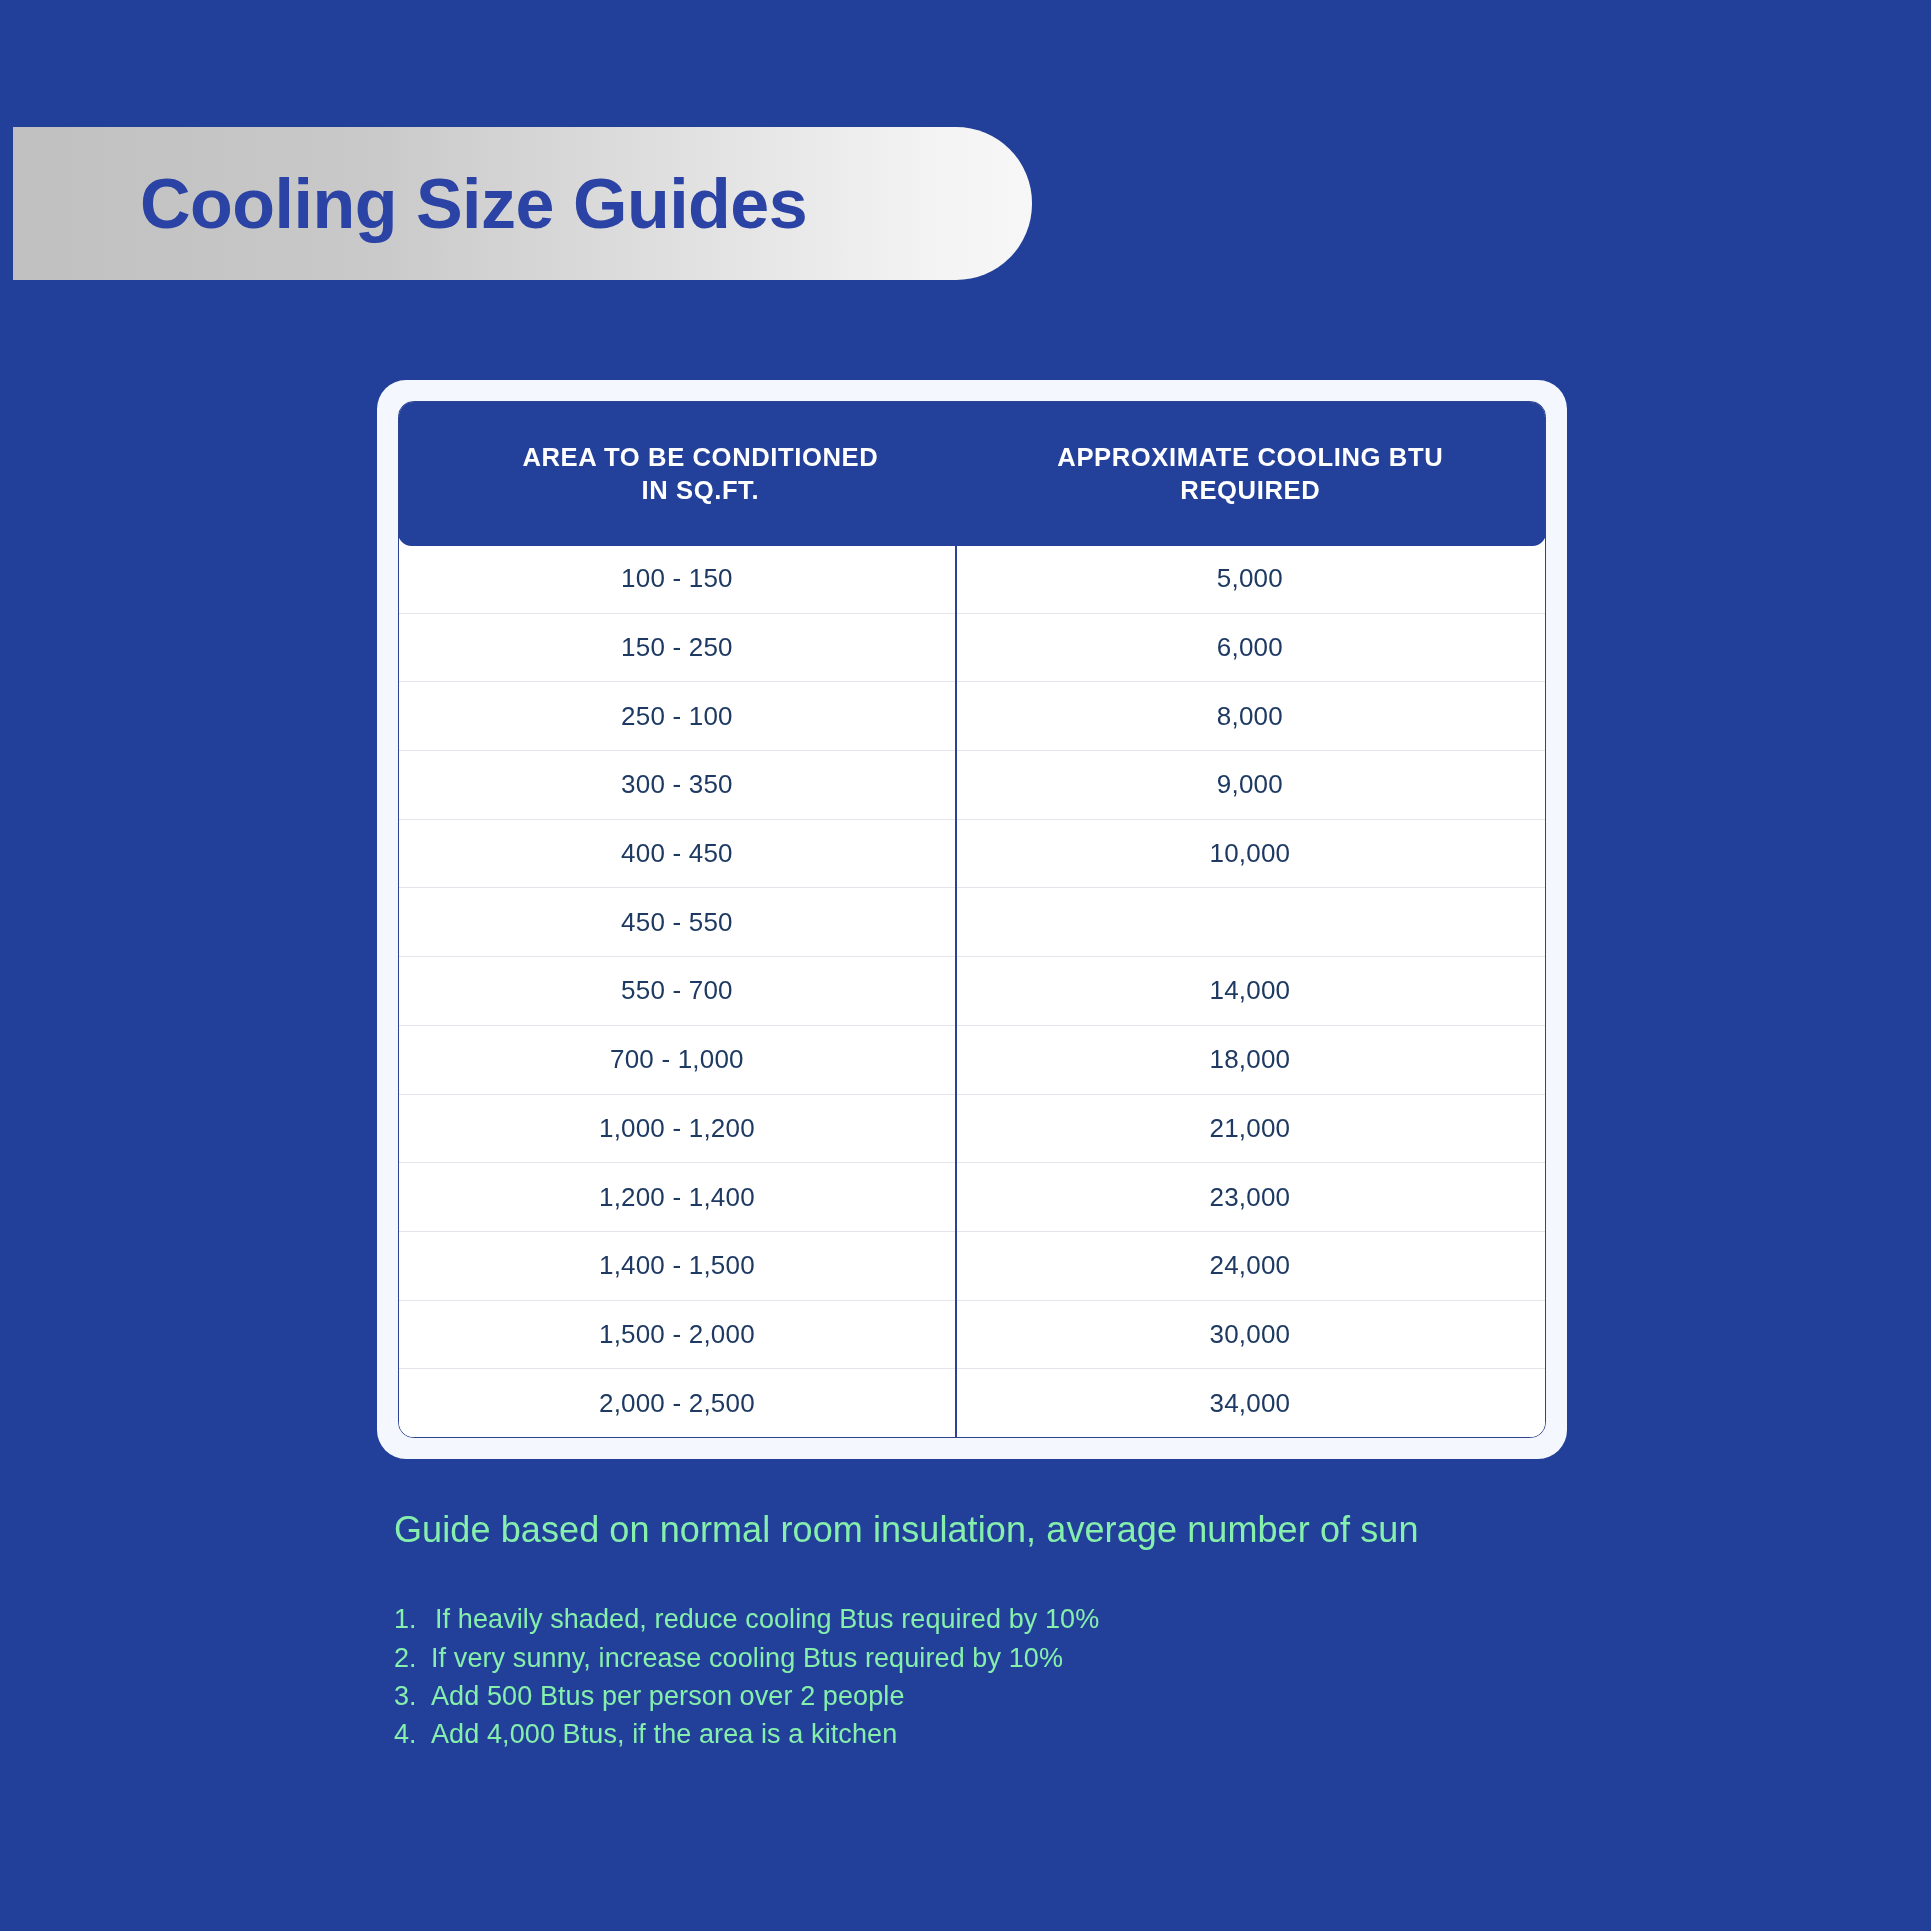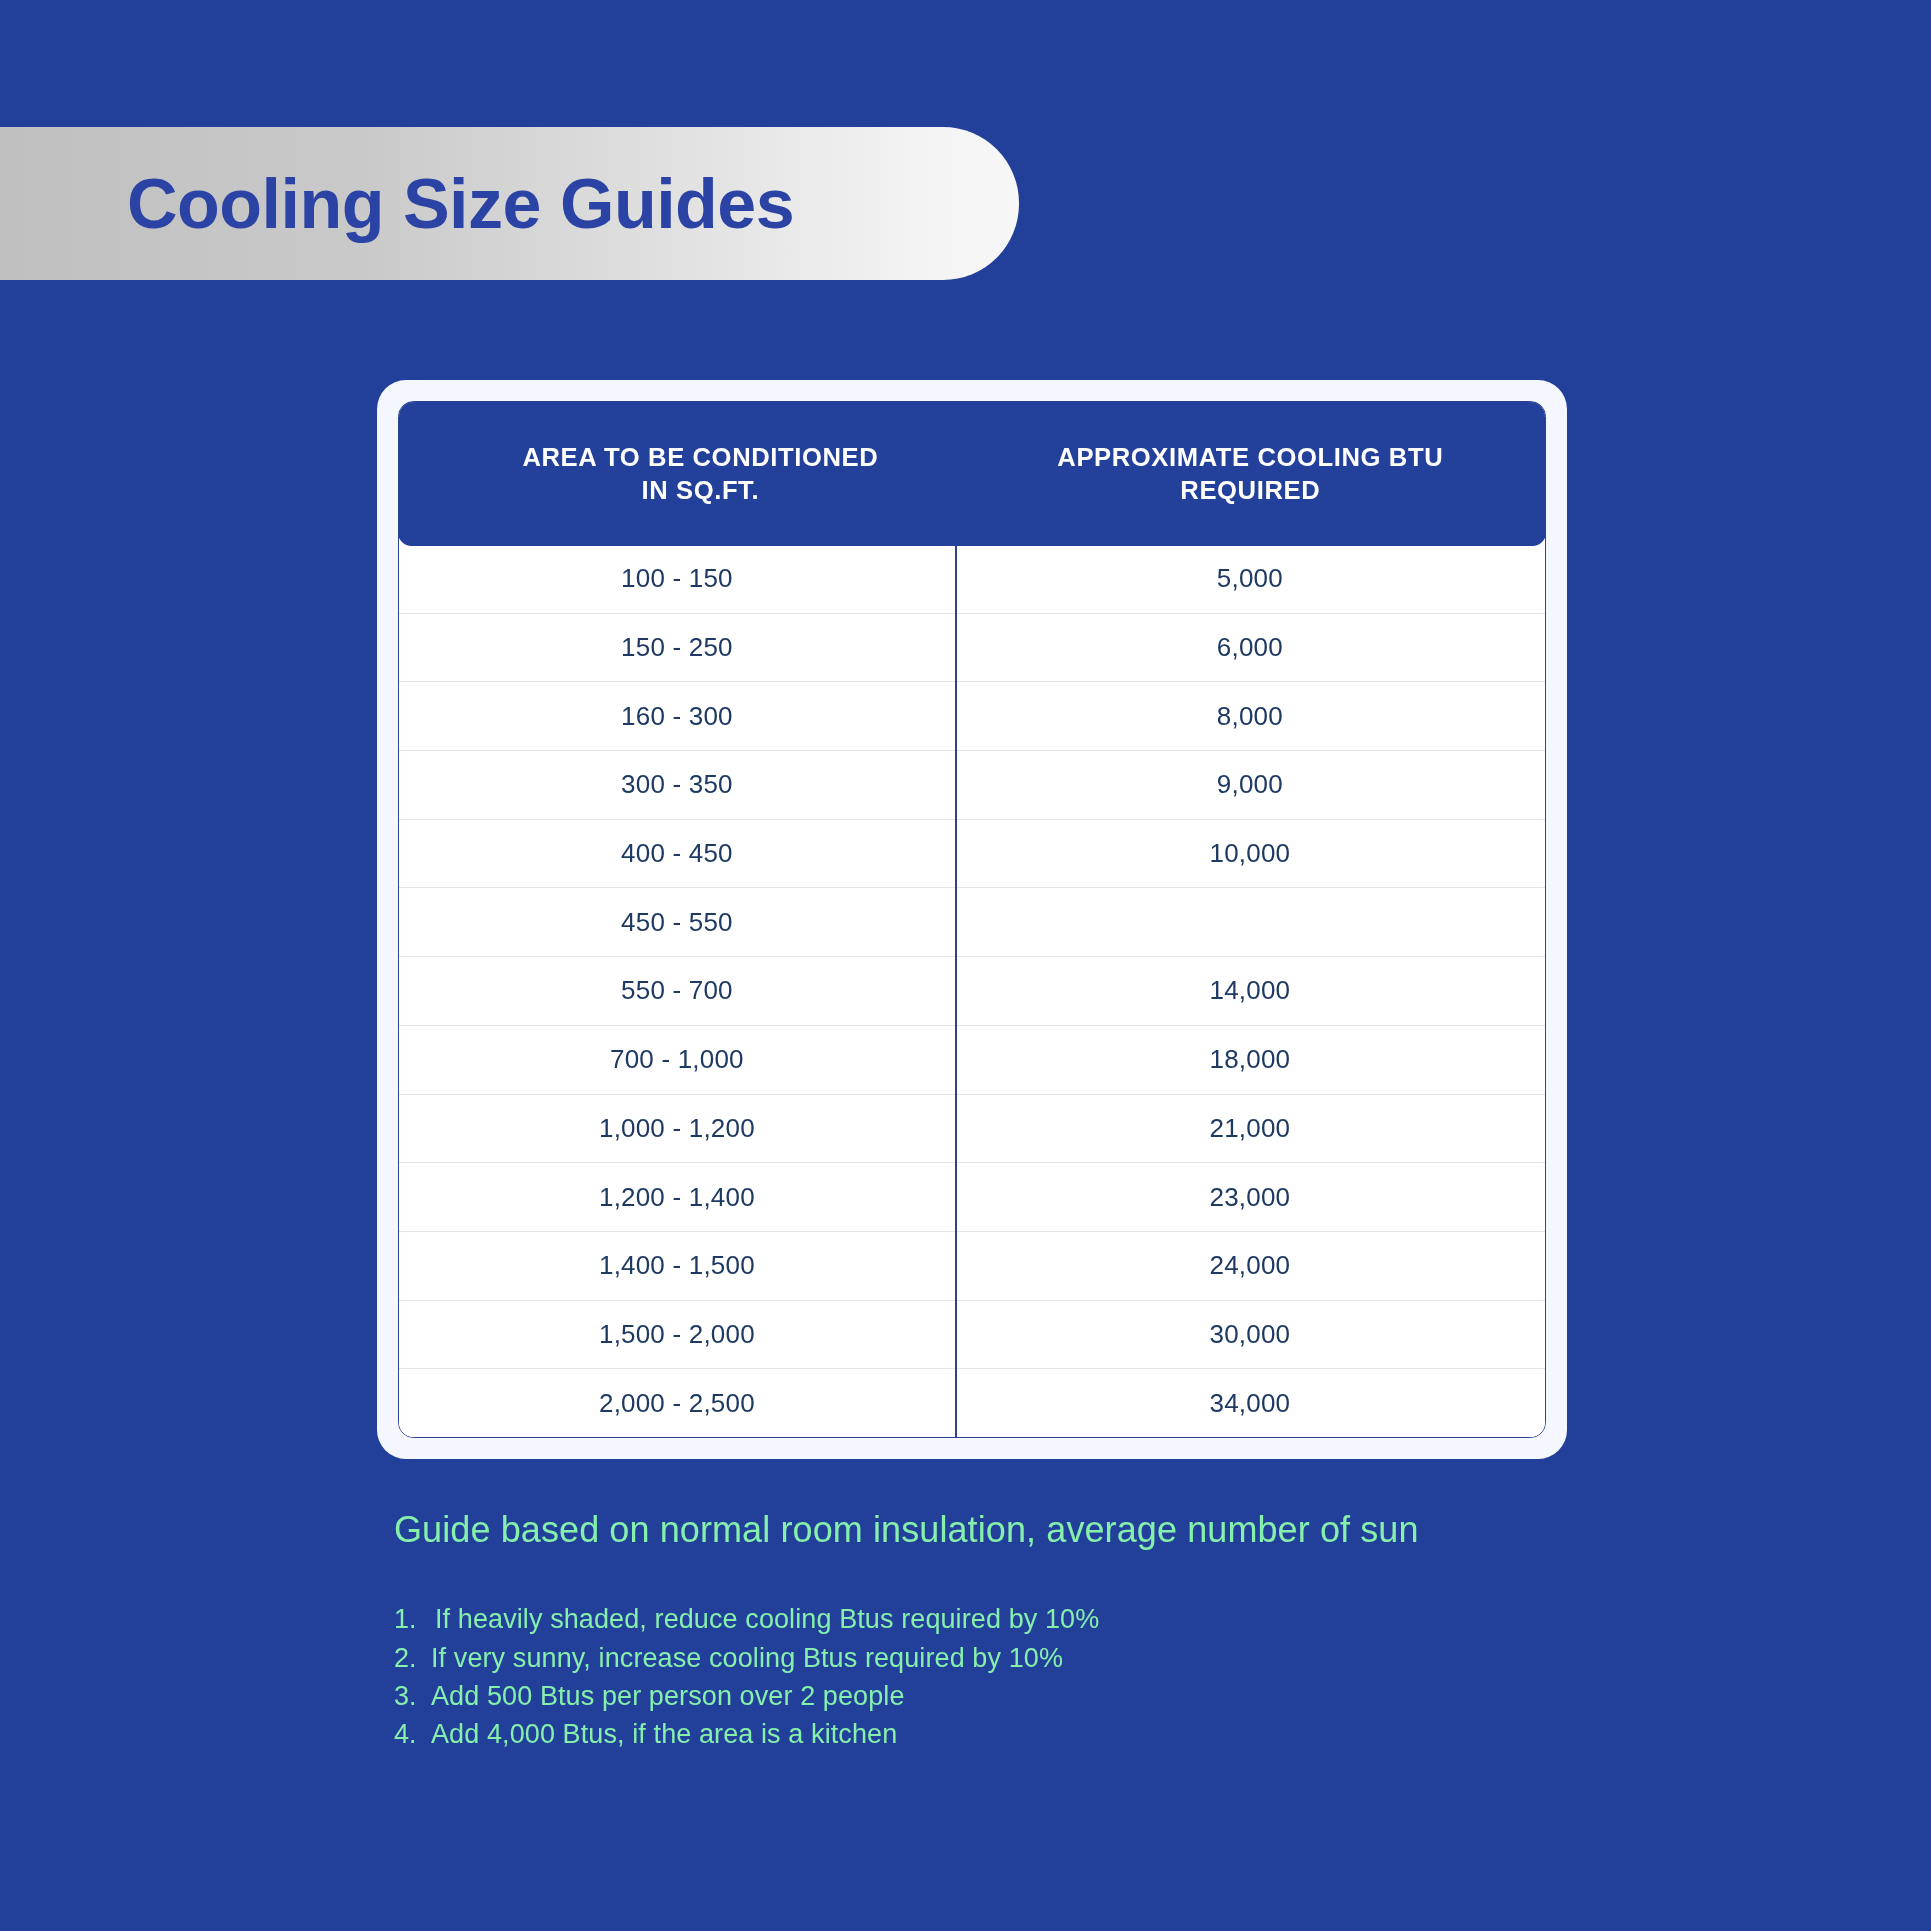--- a/index.html
+++ b/index.html
@@ -12,21 +12,21 @@
   body {
     background: #22409A;
     font-family: "Liberation Sans", sans-serif;
     position: relative;
     overflow: hidden;
   }
 
   
   .title-banner {
     position: absolute;
-    left: 0;
+    left: 13px;
     top: 127px;
     width: 1019px;
     height: 153px;
     background: linear-gradient(to right, #C0C0C0 0%, #C9C9C9 35%, #E2E2E2 68%, #F3F3F3 90%, #F7F7F7 100%);
     border-top-right-radius: 76px;
     border-bottom-right-radius: 76px;
     display: flex;
     align-items: center;
   }
 
@@ -190,21 +190,21 @@
       <div class="col-divider"></div>
     <div class="row">
           <div class="cell col-area">100 - 150</div>
           <div class="cell col-btu">5,000</div>
         </div>
         <div class="row">
           <div class="cell col-area">150 - 250</div>
           <div class="cell col-btu">6,000</div>
         </div>
         <div class="row">
-          <div class="cell col-area">160 - 300</div>
+          <div class="cell col-area">250 - 100</div>
           <div class="cell col-btu">8,000</div>
         </div>
         <div class="row">
           <div class="cell col-area">300 - 350</div>
           <div class="cell col-btu">9,000</div>
         </div>
         <div class="row">
           <div class="cell col-area">400 - 450</div>
           <div class="cell col-btu">10,000</div>
         </div>

